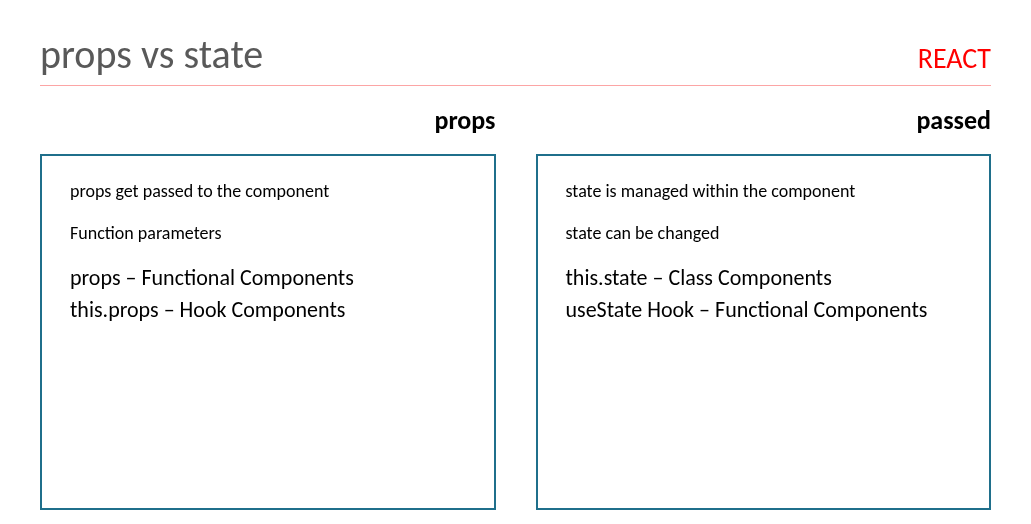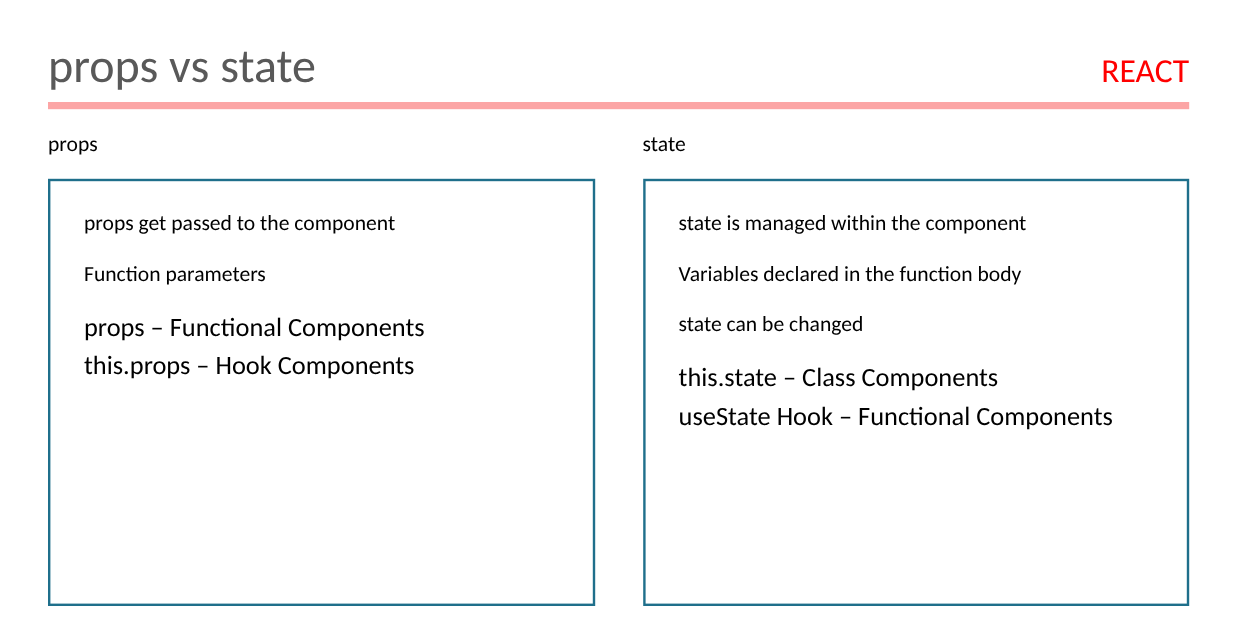--- a/index.html
+++ b/index.html
@@ -11,21 +11,21 @@
       font-family: "Segoe UI", "Calibri", Arial, sans-serif;
       background: #ffffff;
       width: 1031px;
       height: 524px;
       padding: 30px 40px;
     }
     .header {
       display: flex;
       justify-content: space-between;
       align-items: baseline;
-      border-bottom: 6px solid #fca5a5;
+      border-bottom: 1px solid #fca5a5;
       padding-bottom: 6px;
       margin-bottom: 18px;
     }
     .title {
       font-size: 40px;
       font-weight: 300;
       color: #595959;
     }
     .brand {
       font-size: 28px;
@@ -33,25 +33,25 @@
       color: #ff0000;
     }
     .columns {
       display: flex;
       gap: 40px;
     }
     .column {
       flex: 1;
     }
     .col-heading {
-      text-align: left;
-      font-size: 18px;
+      text-align: right;
+      font-size: 26px;
       color: #000000;
       margin-bottom: 18px;
-      font-weight: 400;
+      font-weight: 700;
     }
     .box {
       border: 2px solid #1f6f8b;
       padding: 22px 28px;
       height: 356px;
     }
     .item {
       font-size: 18px;
       color: #000000;
       line-height: 1.45;
@@ -81,24 +81,23 @@
       <div class="item">props get passed to the component</div>
       <div class="item">Function parameters</div>
       <div class="item-group">
         <div>props – Functional Components</div>
         <div>this.props – Hook Components</div>
       </div>
     </div>
   </div>
 
   <div class="column">
-    <div class="col-heading">state</div>
+    <div class="col-heading">passed</div>
     <div class="box">
       <div class="item">state is managed within the component</div>
-      <div class="item">Variables declared in the function body</div>
       <div class="item">state can be changed</div>
       <div class="item-group">
         <div>this.state – Class Components</div>
         <div>useState Hook – Functional Components</div>
       </div>
     </div>
   </div>
 </div>
 
 </body></html>

